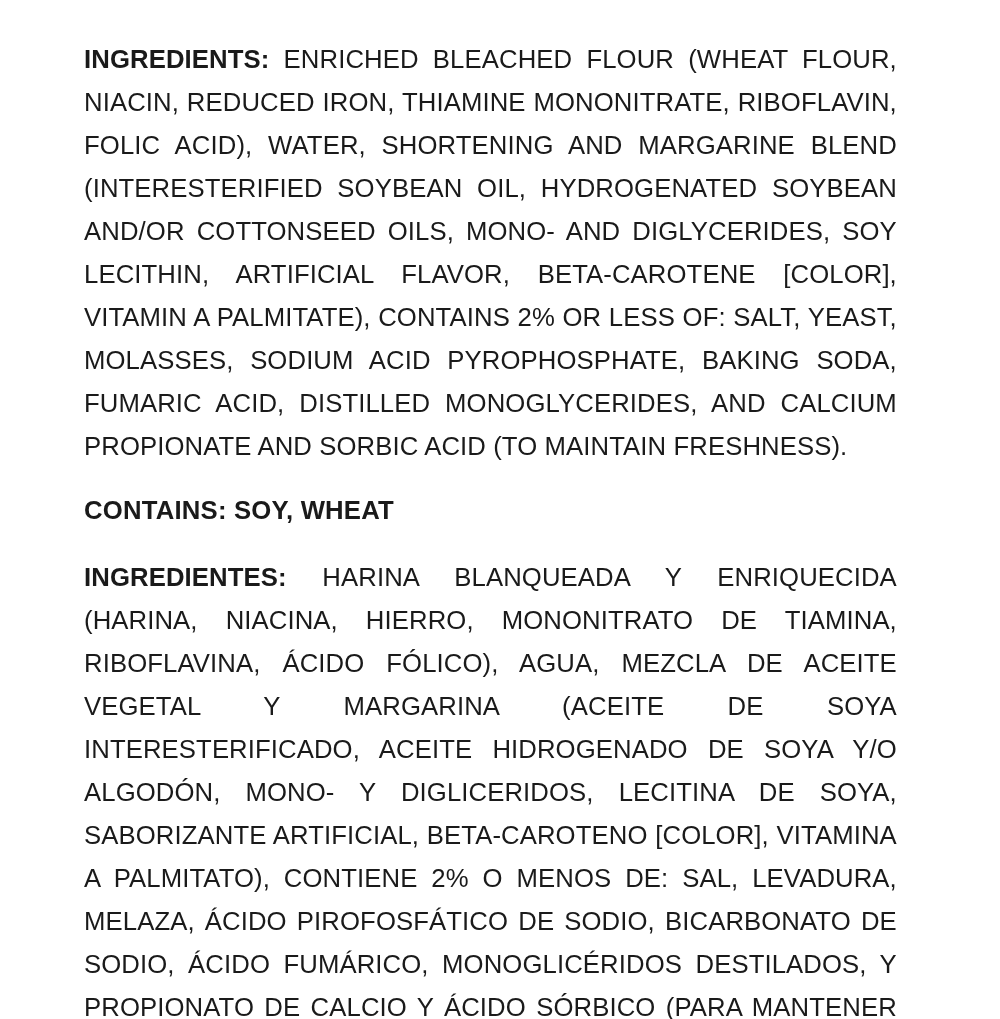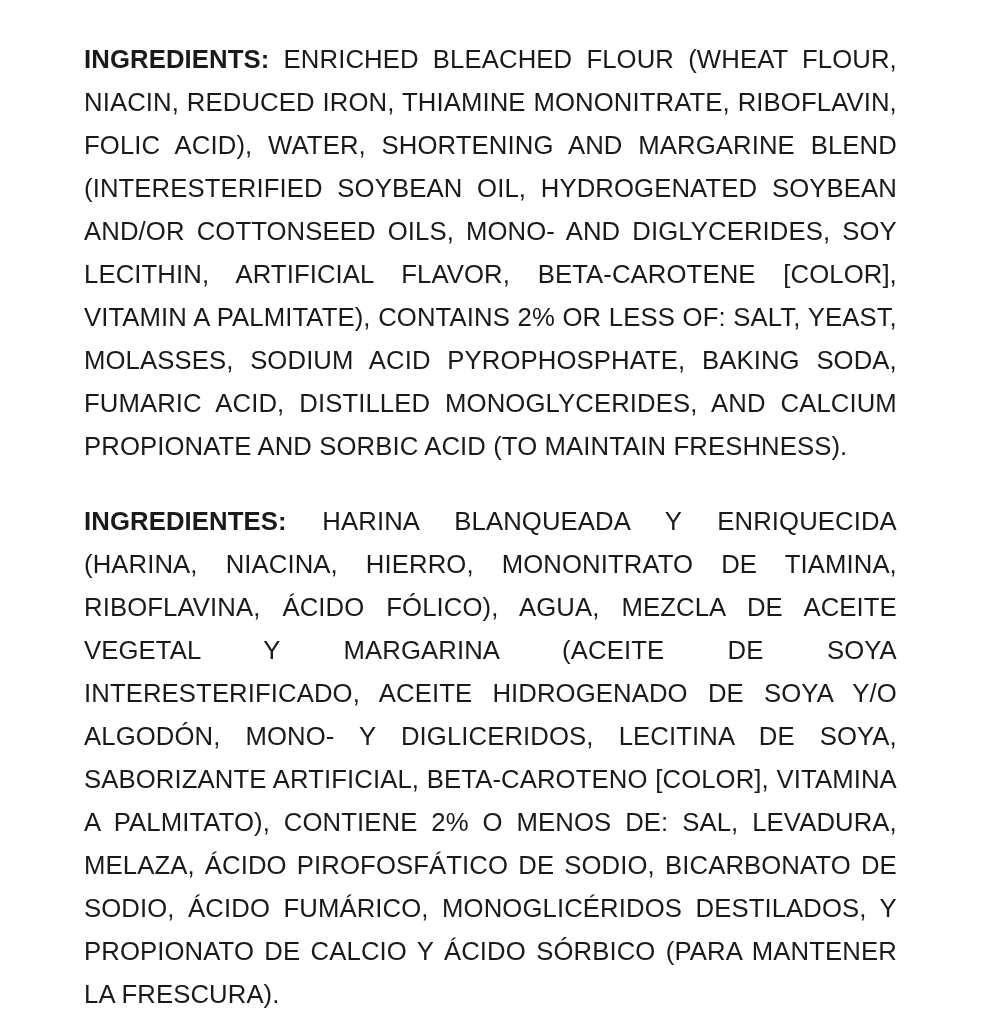--- a/index.html
+++ b/index.html
@@ -58,20 +58,23 @@
 <body>
 
 <div class="label">
 
   <div class="block">
     <p class="para"><span class="lead">INGREDIENTS:</span> <span>ENRICHED BLEACHED FLOUR (WHEAT FLOUR, NIACIN, REDUCED IRON, THIAMINE MONONITRATE, RIBOFLAVIN, FOLIC ACID), WATER, SHORTENING AND MARGARINE BLEND (INTERESTERIFIED SOYBEAN OIL, HYDROGENATED SOYBEAN AND/OR COTTONSEED OILS, MONO- AND DIGLYCERIDES, SOY LECITHIN, ARTIFICIAL FLAVOR, BETA-CAROTENE [COLOR], VITAMIN A PALMITATE), CONTAINS 2% OR LESS OF: SALT, YEAST, MOLASSES, SODIUM ACID PYROPHOSPHATE, BAKING SODA, FUMARIC ACID, DISTILLED MONOGLYCERIDES, AND CALCIUM PROPIONATE AND SORBIC ACID (TO MAINTAIN FRESHNESS).</span></p>
   </div>
 
   <div class="spacer-small"></div>
 
+  <div class="block">
+    <p class="allergen">CONTAINS: SOY, WHEAT</p>
+  </div>
 
   <div class="spacer-mid"></div>
 
   <div class="block">
     <p class="para"><span class="lead">INGREDIENTES:</span> <span>HARINA BLANQUEADA Y ENRIQUECIDA (HARINA, NIACINA, HIERRO, MONONITRATO DE TIAMINA, RIBOFLAVINA, ÁCIDO FÓLICO), AGUA, MEZCLA DE ACEITE VEGETAL Y MARGARINA (ACEITE DE SOYA INTERESTERIFICADO, ACEITE HIDROGENADO DE SOYA Y/O ALGODÓN, MONO- Y DIGLICERIDOS, LECITINA DE SOYA, SABORIZANTE ARTIFICIAL, BETA-CAROTENO [COLOR], VITAMINA A PALMITATO), CONTIENE 2% O MENOS DE: SAL, LEVADURA, MELAZA, ÁCIDO PIROFOSFÁTICO DE SODIO, BICARBONATO DE SODIO, ÁCIDO FUMÁRICO, MONOGLICÉRIDOS DESTILADOS, Y PROPIONATO DE CALCIO Y ÁCIDO SÓRBICO (PARA MANTENER LA FRESCURA).</span></p>
   </div>
 
 </div>
 
 </body></html>

